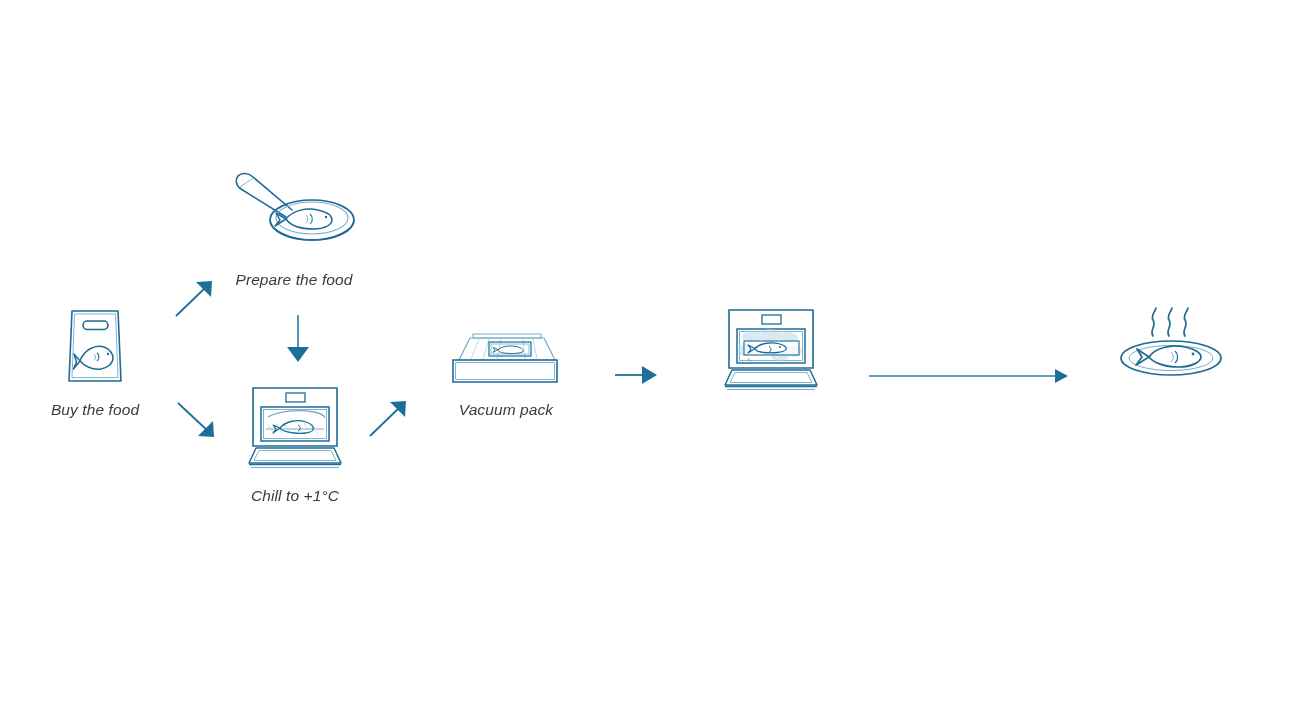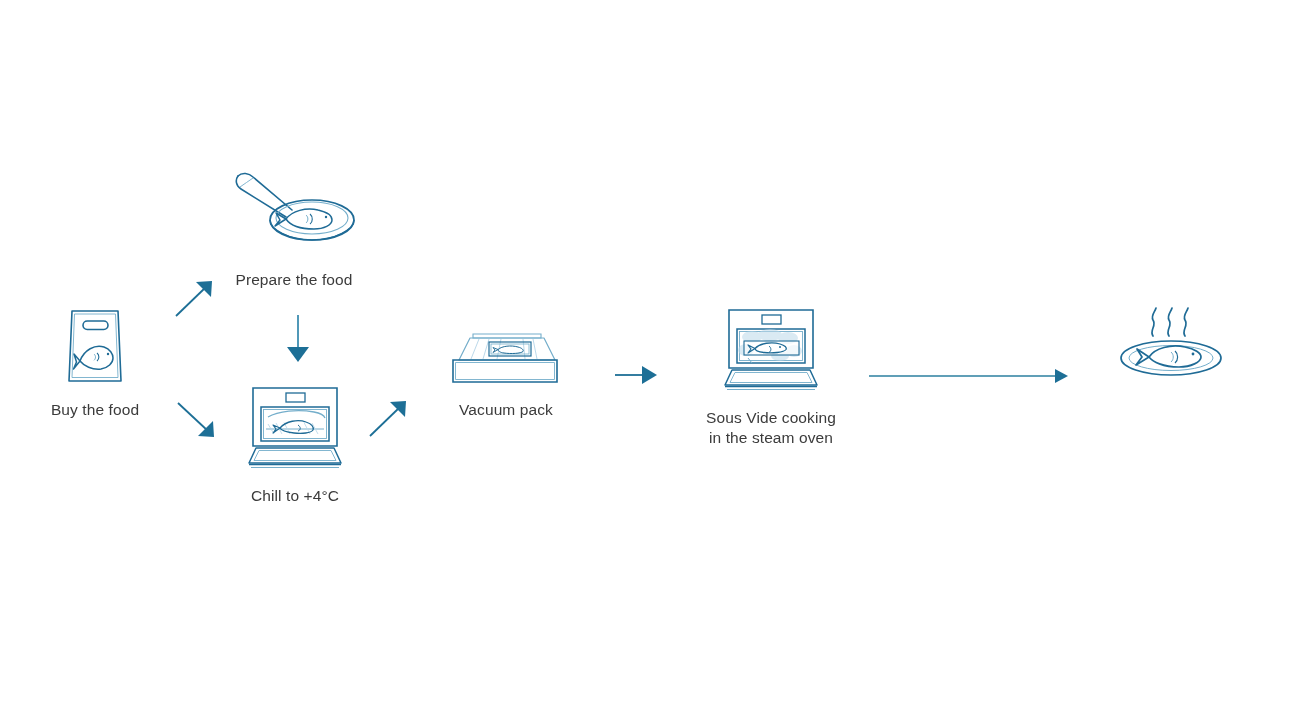--- a/index.html
+++ b/index.html
@@ -29,20 +29,21 @@
     display: block;
   }
   .caption {
     margin-top: 10px;
     font-size: 15.5px;
     line-height: 20px;
     text-align: center;
     color: #3b3b3b;
     white-space: pre-line;
     letter-spacing: 0.1px;
+    font-style: italic;
   }
   .caption.upper {
     font-size: 15.5px;
     letter-spacing: 0.4px;
     line-height: 20px;
   }
   .connector {
     position: absolute;
   }
   
@@ -112,21 +113,21 @@
         <path d="M22 40 L28 50 M30 39 L36 50 M38 38.5 L44 50 M58 38.5 L64 50 M66 39 L72 50" stroke="#bcd9ea" stroke-width="0.9"></path>
         <path d="M34 44 C40 37, 52 35, 60 38 C66 40, 68 43, 67 46 C65 49, 56 50, 48 49 C40 48, 35 46, 34 44 Z" stroke="#1f6b96" stroke-width="1.3" fill="none" stroke-linejoin="round"></path>
         <path d="M34 44 L27 41 L30 45 L27 49 Z" stroke="#1f6b96" stroke-width="1.2" fill="none" stroke-linejoin="round"></path>
         <path d="M52 41 C55 43, 55 46, 52 47" stroke="#1f6b96" stroke-width="1" fill="none"></path>
         <path d="M10 64 L88 64 L95 79 L3 79 Z" stroke="#1f6b96" stroke-width="1.5" fill="none" stroke-linejoin="round"></path>
         <path d="M13 66.5 L85 66.5 L90 76.5 L8 76.5 Z" stroke="#74aecb" stroke-width="0.9" fill="none"></path>
         <path d="M3 80.5 L95 80.5" stroke="#1f6b96" stroke-width="1.6"></path>
         <path d="M5 83.5 L93 83.5" stroke="#74aecb" stroke-width="1.1"></path>
       </svg>
     </span>
-    <div class="caption">Chill to +4°C</div>
+    <div class="caption">Chill to +1°C</div>
   </div>
 
   <div class="node" id="node-vacuum">
     <span class="art">
       <svg width="122" height="56" viewBox="0 0 122 56" fill="none" xmlns="http://www.w3.org/2000/svg">
         <path d="M28 4 L96 4 L96 8 L28 8 Z" stroke="#74aecb" stroke-width="1.1" fill="none"></path>
         <path d="M25 8 L99 8 L110 30 L14 30 Z" stroke="#74aecb" stroke-width="1.2" fill="none" stroke-linejoin="round"></path>
         <path d="M34 9 L26 29 M44 9 L38 29 M56 9 L52 29 M88 9 L92 29 M78 9 L80 29" stroke="#bcd9ea" stroke-width="1"></path>
         <rect x="44" y="12" width="42" height="14" stroke="#1f6b96" stroke-width="1.2" fill="none"></rect>
         <rect x="46" y="14" width="38" height="10" stroke="#74aecb" stroke-width="0.8" fill="none"></rect>
@@ -159,22 +160,20 @@
         <path d="M33 42.5 L26 39 L29 43 L26 47 Z" stroke="#1f6b96" stroke-width="1.2" fill="none" stroke-linejoin="round"></path>
         <circle cx="58" cy="41" r="1" fill="#1f6b96"></circle>
         <path d="M47 40 C49.5 42, 49.5 45, 47 46.5" stroke="#1f6b96" stroke-width="1" fill="none"></path>
         <path d="M26 52 L30 57" stroke="#74aecb" stroke-width="1"></path>
         <path d="M10 64 L88 64 L95 79 L3 79 Z" stroke="#1f6b96" stroke-width="1.5" fill="none" stroke-linejoin="round"></path>
         <path d="M13 66.5 L85 66.5 L90 76.5 L8 76.5 Z" stroke="#74aecb" stroke-width="0.9" fill="none"></path>
         <path d="M3 80.5 L95 80.5" stroke="#1f6b96" stroke-width="1.6"></path>
         <path d="M5 83.5 L93 83.5" stroke="#74aecb" stroke-width="1.1"></path>
       </svg>
     </span>
-    <div class="caption">Sous Vide cooking
-in the steam oven</div>
   </div>
 
   <div class="node" id="node-finish">
     <span class="art">
       <svg width="112" height="78" viewBox="0 0 112 78" fill="none" xmlns="http://www.w3.org/2000/svg">
         <path d="M38 34 C34 28, 42 24, 38 18 C35.5 13.5, 40 10, 41 6" stroke="#1f6b96" stroke-width="1.7" fill="none" stroke-linecap="round"></path>
         <path d="M54 34 C50 28, 58 24, 54 18 C51.5 13.5, 56 10, 57 6" stroke="#1f6b96" stroke-width="1.7" fill="none" stroke-linecap="round"></path>
         <path d="M70 34 C66 28, 74 24, 70 18 C67.5 13.5, 72 10, 73 6" stroke="#1f6b96" stroke-width="1.7" fill="none" stroke-linecap="round"></path>
         <ellipse cx="56" cy="56" rx="50" ry="17" stroke="#1f6b96" stroke-width="1.7" fill="none"></ellipse>
         <ellipse cx="56" cy="56" rx="42" ry="12.5" stroke="#74aecb" stroke-width="1" fill="none"></ellipse>

